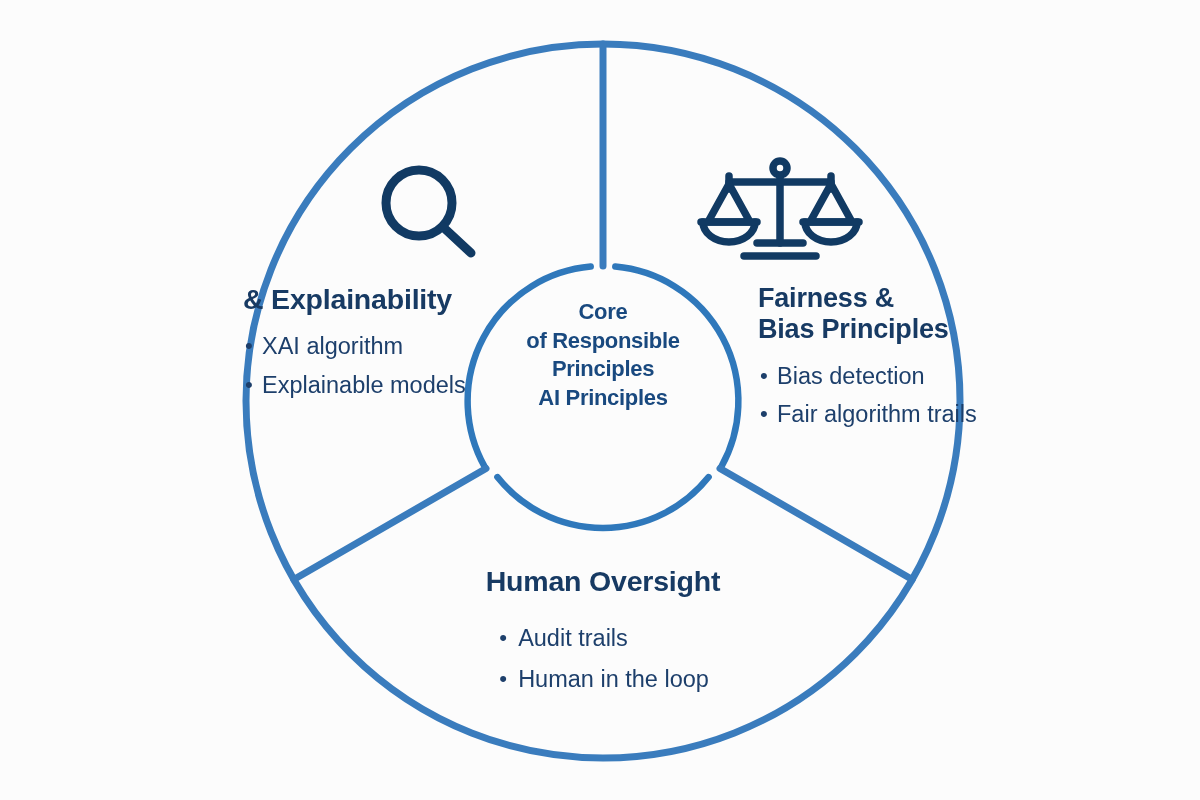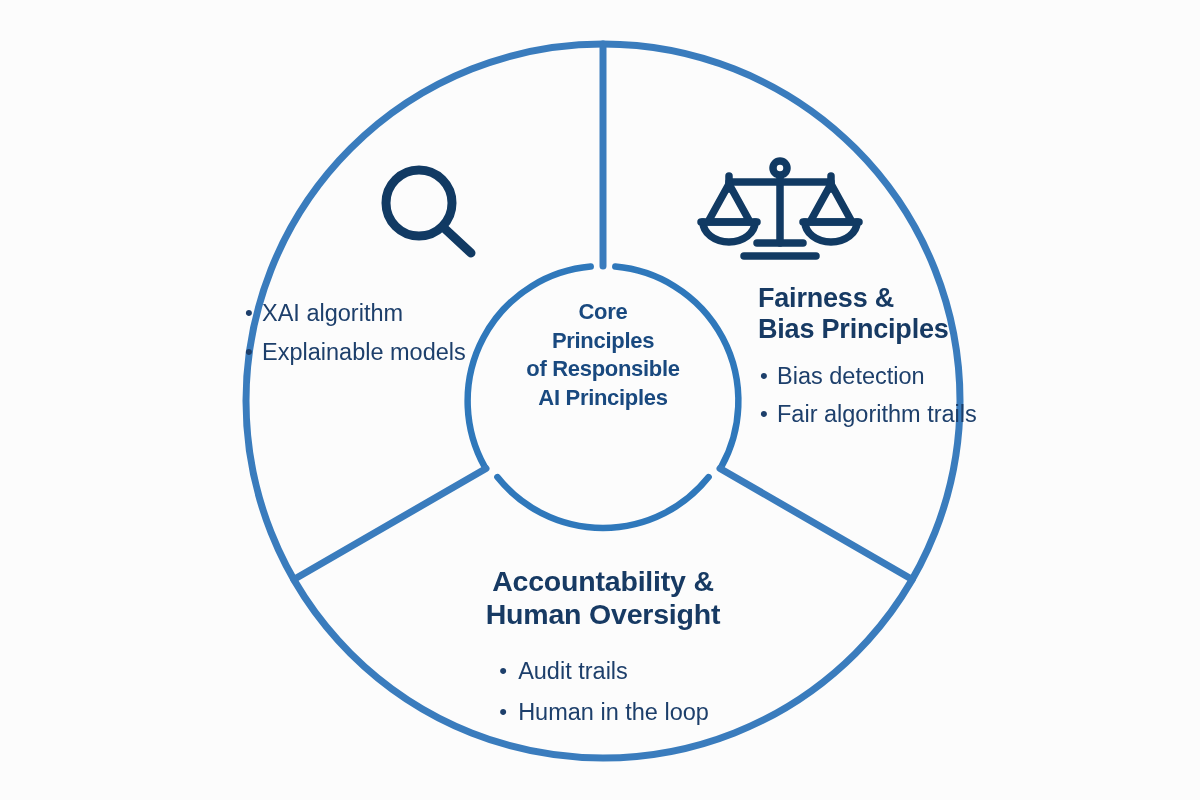--- a/index.html
+++ b/index.html
@@ -192,48 +192,48 @@
 
       <line x1="757" y1="243" x2="803" y2="243"></line>
       <line x1="744" y1="256" x2="816" y2="256"></line>
     </g>
   </svg>
 
   <div class="txtlayer">
 
     <div id="hub">
       <span class="hubline">Core</span>
+      <span class="hubline wide">of Responsible</span>
       <span class="hubline">Principles</span>
-      <span class="hubline wide">of Responsible</span>
       <span class="hubline">AI Principles</span>
     </div>
 
     <div class="seg" id="seg-transparency">
       <div class="seg-title">
+        <div>&amp; Explainability</div>
       </div>
       <ul class="bullets">
         <li><span class="bdot">•</span><span>XAI algorithm</span></li>
         <li><span class="bdot">•</span><span>Explainable models</span></li>
       </ul>
     </div>
 
     <div class="seg" id="seg-fairness">
       <div class="seg-title">
         <div>Fairness &amp;</div>
         <div>Bias Principles</div>
       </div>
       <ul class="bullets">
         <li><span class="bdot">•</span><span>Bias detection</span></li>
         <li><span class="bdot">•</span><span>Fair algorithm trails</span></li>
       </ul>
     </div>
 
     <div class="seg" id="seg-accountability">
       <div class="seg-title">
-        <div>Accountability &amp;</div>
         <div>Human Oversight</div>
       </div>
       <div class="blwrap">
         <ul class="bullets">
           <li><span class="bdot">•</span><span>Audit trails</span></li>
           <li><span class="bdot">•</span><span>Human in the loop</span></li>
         </ul>
       </div>
     </div>
 

